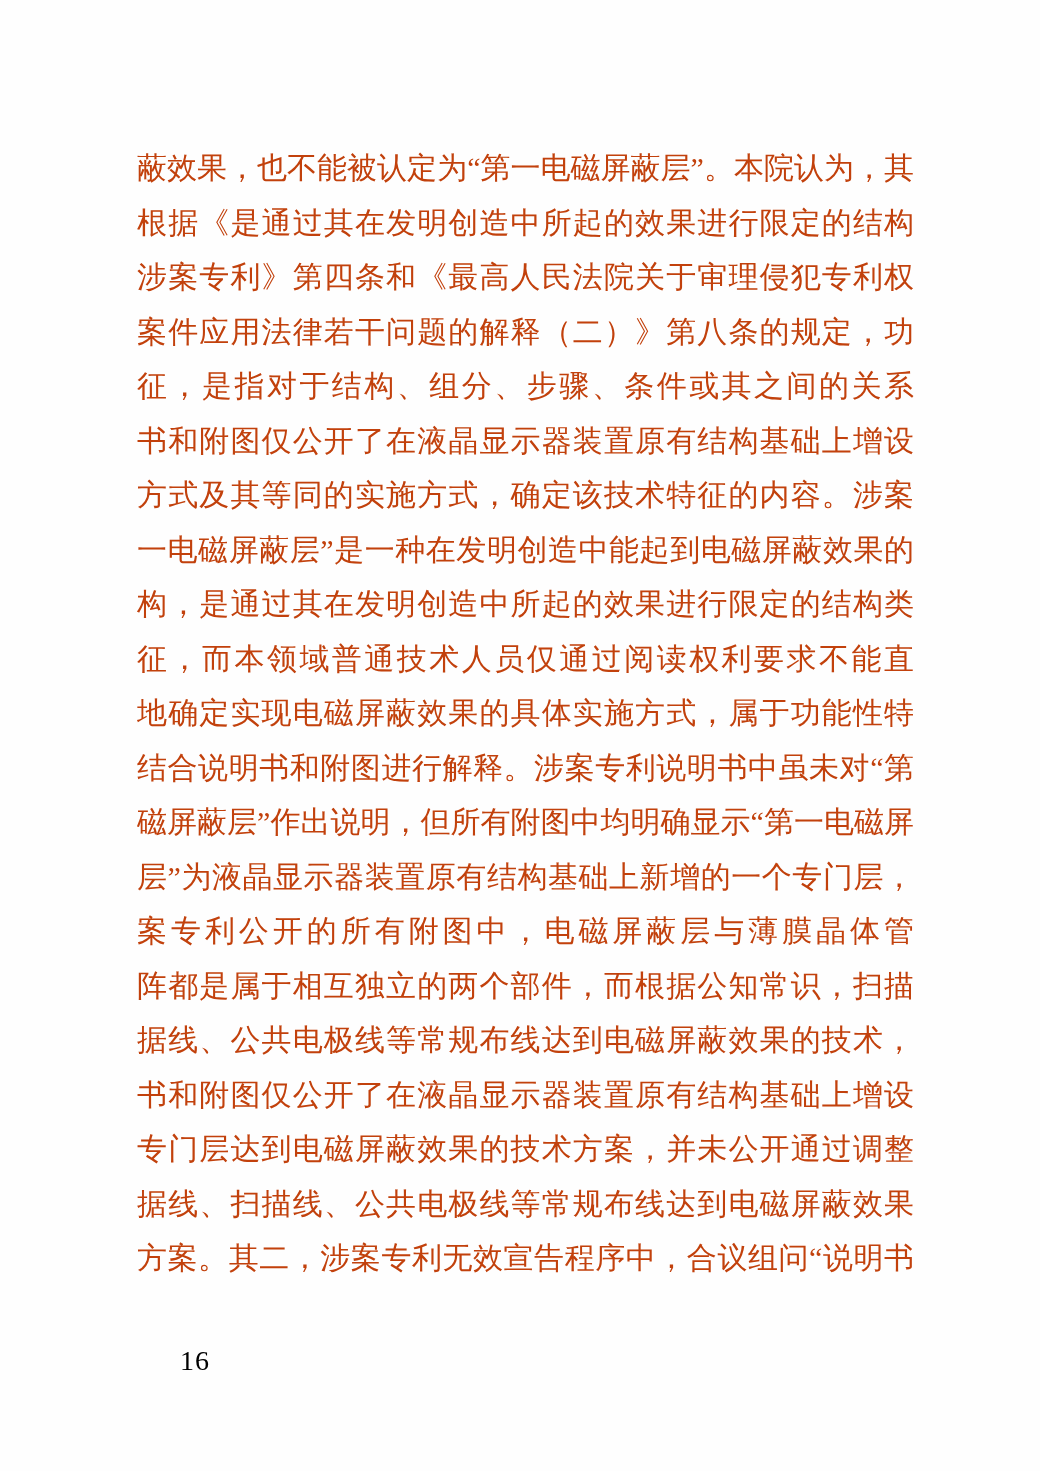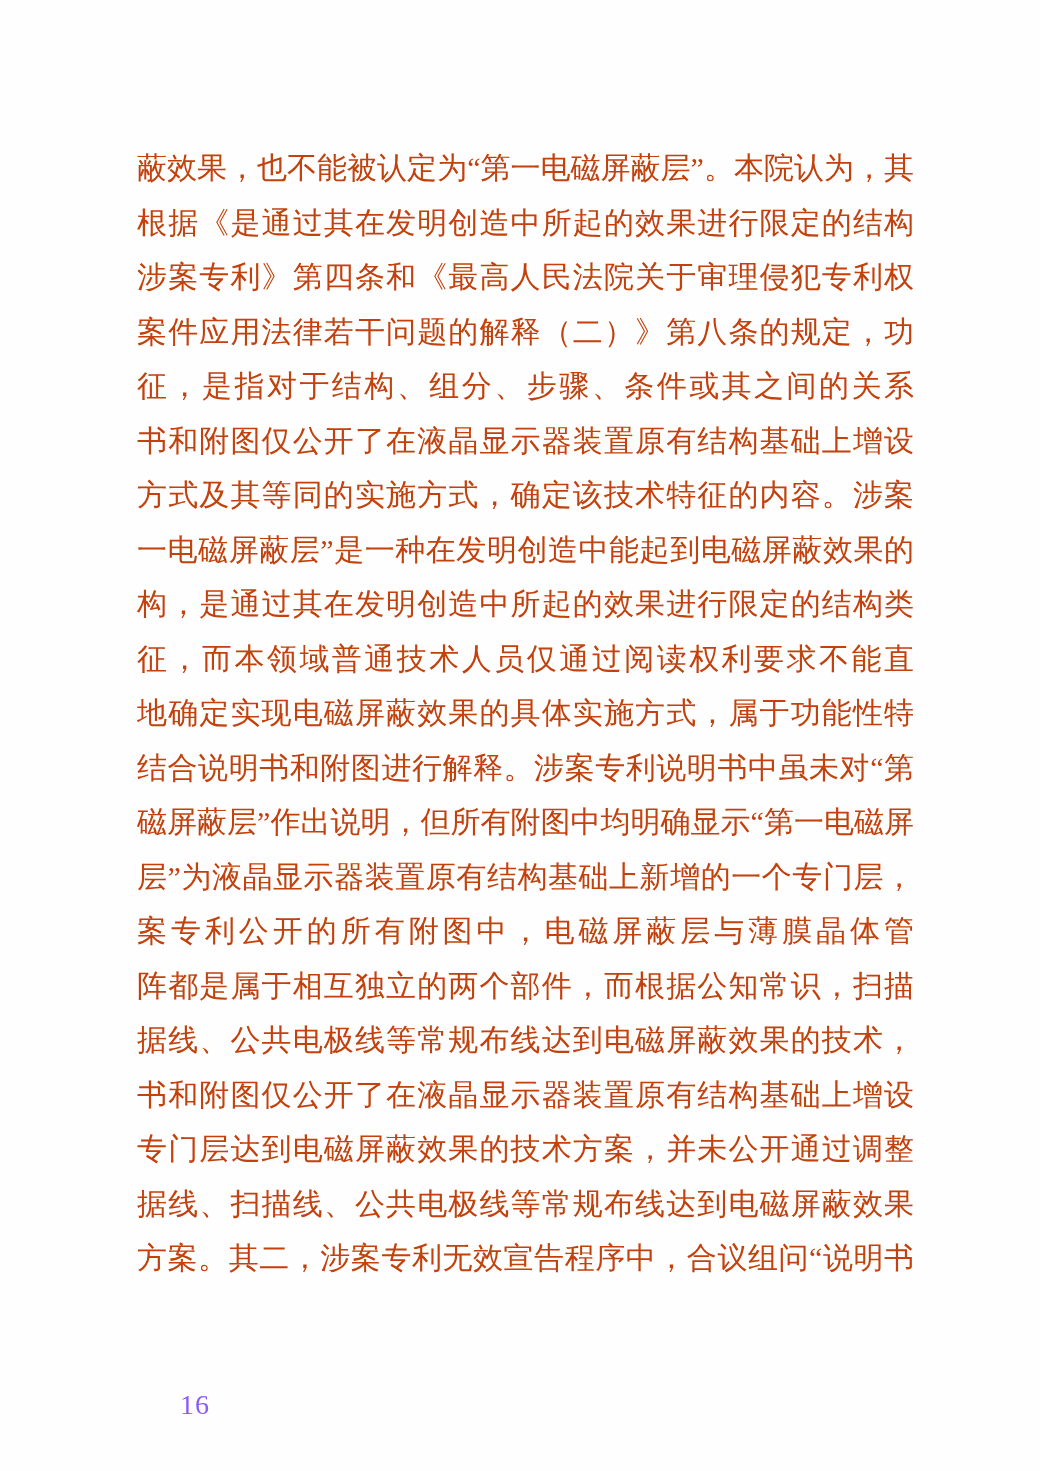--- a/index.html
+++ b/index.html
@@ -35,23 +35,22 @@
     -moz-text-align-last: justify;
     text-justify: inter-character;
     overflow: hidden;
   }
   .page-number {
     position: absolute;
     left: 180px;
     top: 1340px;
     font-size: 28px;
     line-height: 42px;
-    color: #8b5cf6;
+    color: #000000;
     letter-spacing: 1px;
-    margin-top: 44px;
   }
 </style>
 </head>
 <body>
 
 <div class="page">
   <div class="text-block">
       <div class="line">蔽效果，也不能被认定为“第一电磁屏蔽层”。本院认为，其一，</div>
       <div class="line">根据《是通过其在发明创造中所起的效果进行限定的结构类技术特</div>
       <div class="line">涉案专利》第四条和《最高人民法院关于审理侵犯专利权纠纷</div>

